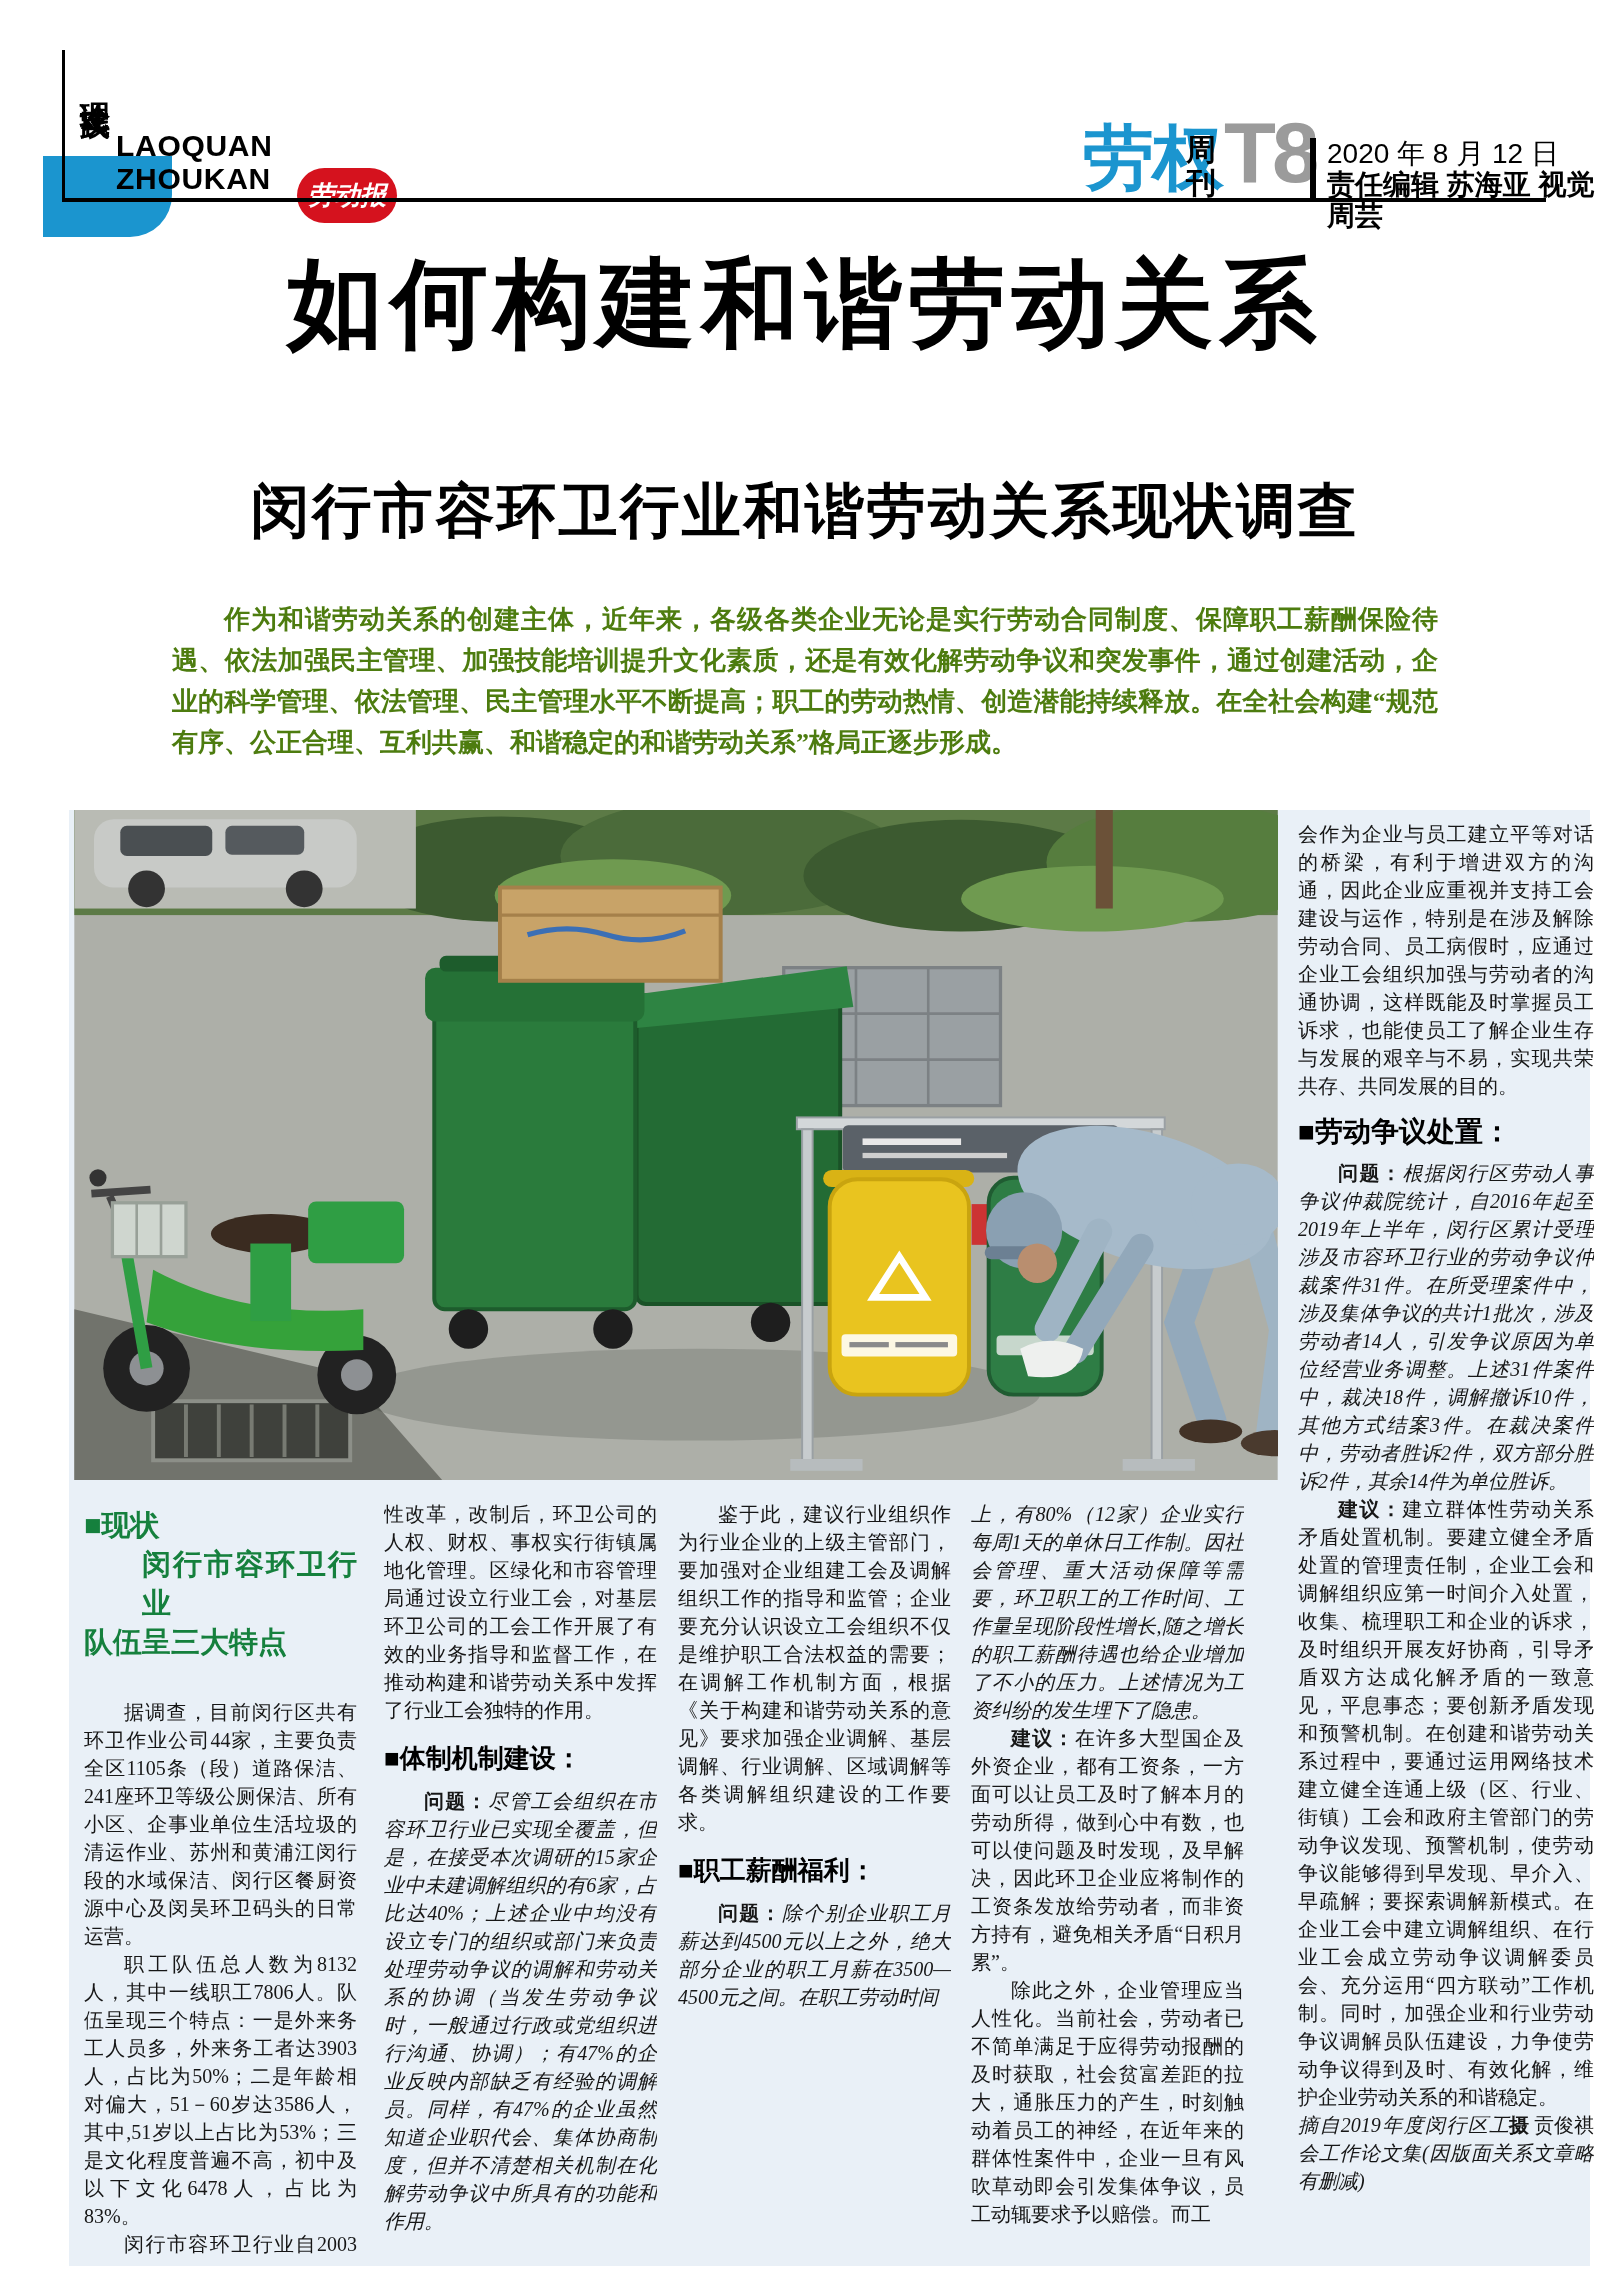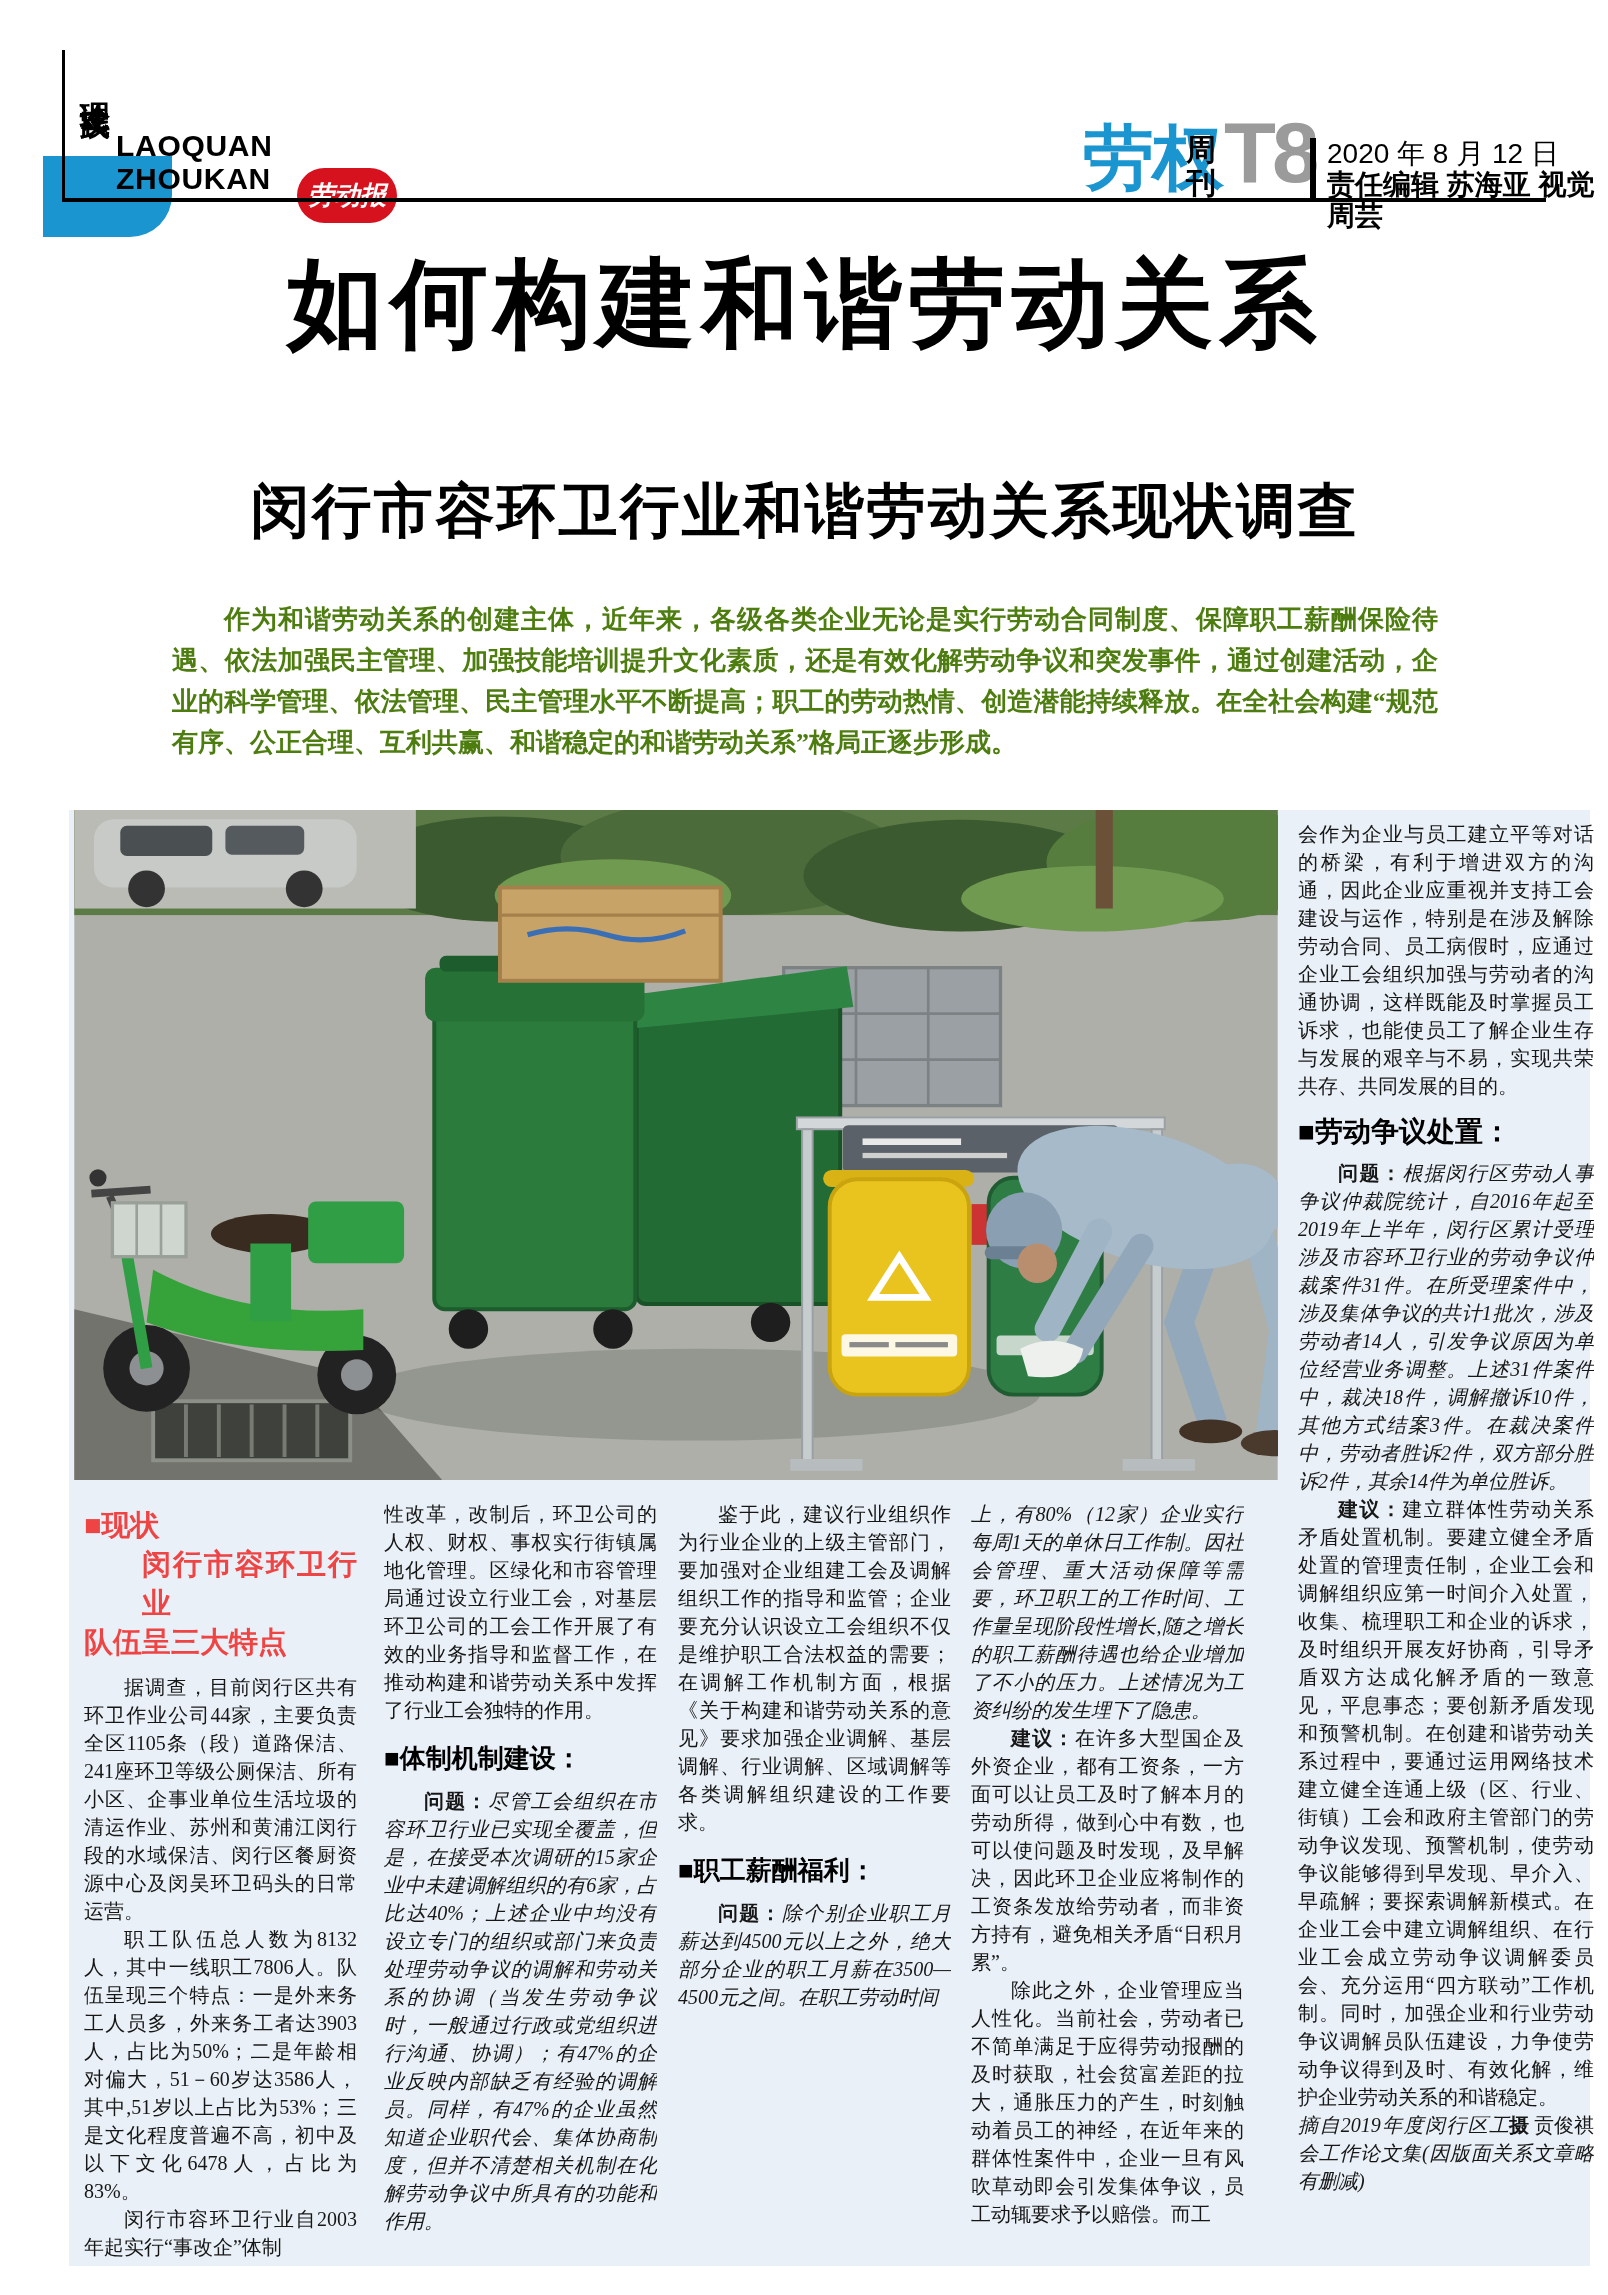--- a/index.html
+++ b/index.html
@@ -56,21 +56,21 @@
   .coltext p.noindent{text-indent:0;}
   .kai{font-style:italic;}
   .pfx{font-weight:900;font-style:normal;font-family:"Liberation Sans",sans-serif;}
   .colhead{font-family:"Liberation Sans","DejaVu Sans",sans-serif;font-weight:900;
     font-size:26px;line-height:34px;margin:17px 0 12px;text-indent:0;color:#000;}
   .c1{left:84px;top:1506px;width:273px;height:756px;}
   .c2{left:384px;top:1500px;width:273px;height:762px;}
   .c3{left:678px;top:1500px;width:273px;height:762px;}
   .c4{left:971px;top:1500px;width:273px;height:762px;}
   .c1 .coltitle{font-family:Liberation Serif, serif;font-weight:900;
-    font-size:29px;line-height:39px;margin:0 0 11px;color:#ef4444;}
+    font-size:29px;line-height:39px;margin:0 0 36px;color:#15803d;}
   .c1 .coltitle .t2{padding-left:2em;}
   .sidebar{left:1298px;top:820px;width:296px;height:1443px;font-size:20px;line-height:28px;}
   .sidebar .colhead{font-size:28px;margin:14.5px 0 10.5px;}
   .credit{margin-top:9.2px;font-style:italic;}
   .photo-credit{float:right;font-style:normal;}
   .photo-credit .lbl{font-weight:900;font-family:"Liberation Sans",sans-serif;}
 </style>
 </head>
 <body>
 

